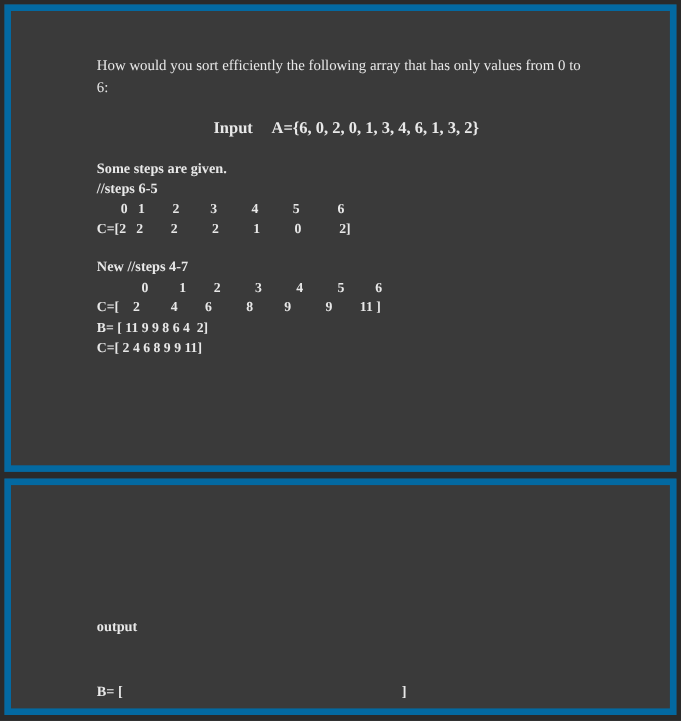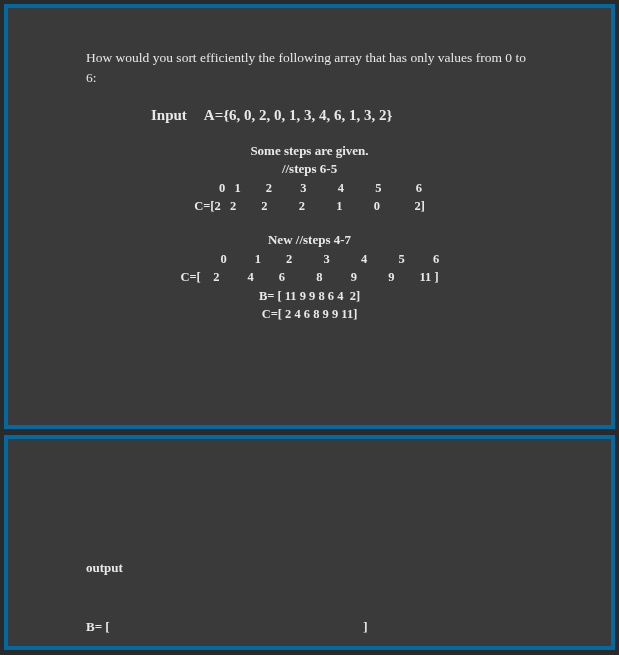--- a/index.html
+++ b/index.html
@@ -10,21 +10,21 @@
     body {
       background: #2a2a2a;
       font-family: Georgia, 'Times New Roman', serif;
       color: #e8e8e8;
       width: 619px;
       height: 655px;
       overflow: hidden;
     }
     .panel {
       background: #3a3a3a;
-      border: 4px solid #0369a1;
+      border: 6px solid #0369a1;
       margin: 4px 4px 0 4px;
     }
     .panel-top {
       height: 425px;
       padding: 40px 78px 20px 78px;
     }
     .panel-bottom {
       height: 215px;
       margin-top: 6px;
       padding: 80px 78px 36px 78px;
@@ -36,25 +36,25 @@
     }
     .input-line {
       font-size: 15px;
       font-weight: bold;
       text-align: left;
       margin-left: 65px;
       margin-bottom: 18px;
     }
     .input-line .label {
       margin-right: 14px;
+      margin-left: 41px;
     }
     .steps-block {
       font-size: 13px;
       line-height: 1.45;
-      text-align: center;
     }
     .steps-block .bold {
       font-weight: bold;
     }
     .mono-row {
       white-space: pre;
       font-family: Georgia, serif;
       font-size: 12.5px;
     }
     .spacer {

